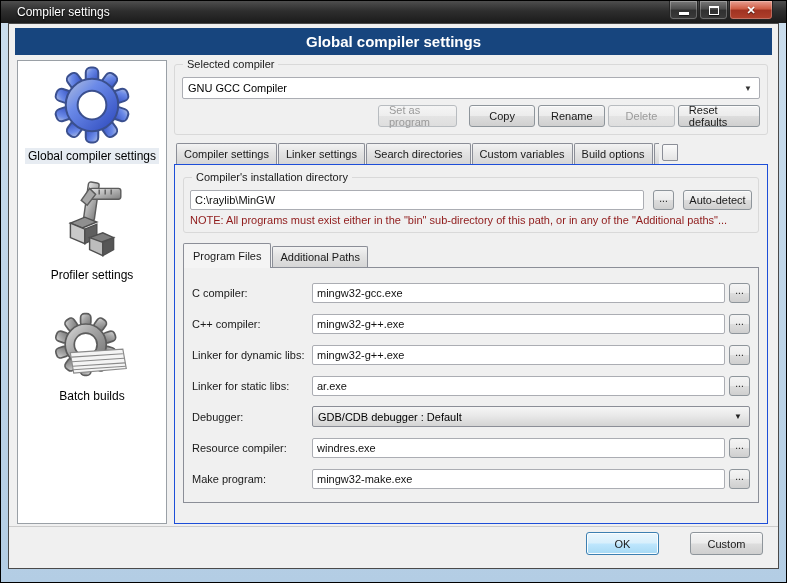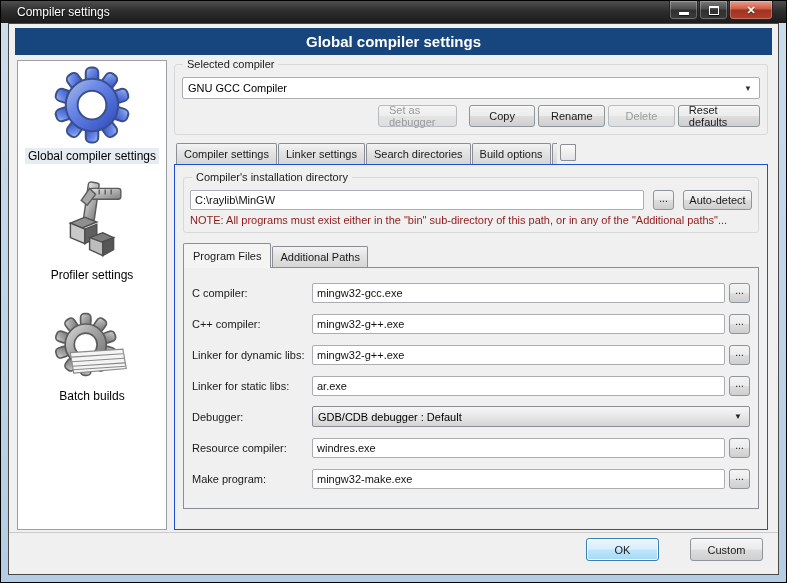--- a/index.html
+++ b/index.html
@@ -12,21 +12,21 @@
   .winbtns { position:absolute; top:0; right:13px; display:flex; gap:1px; z-index:10; }
   .winbtn { width:29px; height:19px; border:1px solid #242424; border-top:none; border-radius:0 0 4px 4px;
     background:linear-gradient(180deg,#7a7a7a,#4c4c4c 45%,#303030 50%,#3a3a3a); box-shadow:inset 0 0 0 1px rgba(255,255,255,.25);
     display:flex; align-items:center; justify-content:center; cursor:default; }
   .winbtn.close { width:44px; background:linear-gradient(180deg,#e8a092,#ce5a41 45%,#a03322 50%,#b0402c); }
   .g-min { width:10px; height:3px; background:#fff; margin-top:6px; box-shadow:0 1px 1px rgba(0,0,0,.6); }
   .g-max { width:10px; height:9px; border:1px solid #fff; box-shadow:0 1px 1px rgba(0,0,0,.6), inset 0 1px 0 #fff; }
   .g-close { color:#fff; font-size:11px; font-weight:bold; text-shadow:0 1px 1px rgba(0,0,0,.6); line-height:1; }
 
   
-  .frame { position:absolute; top:22px; left:0; right:0; bottom:0; background:linear-gradient(180deg,#cadded,#b3cde4); padding:0 7px 7px 7px; }
+  .frame { position:absolute; top:22px; left:0; right:0; bottom:0; background:linear-gradient(180deg,#cadded,#b3cde4); padding:0 7px 13px 7px; }
   .client { width:100%; height:100%; background:#f0f0f0; border:1px solid #4a4a4a; display:flex; flex-direction:column; padding:4px 6px 0 6px; }
 
   .pageheader { height:27px; background:#17457e; color:#fff; font-size:15px; font-weight:bold; display:flex; align-items:center; justify-content:center; flex:none; margin-bottom:3px; }
 
   .content { flex:1; display:flex; gap:7px; padding:2px 2px 0 2px; min-height:0; }
 
   
   .sidebar { width:150px; flex:none; background:#fff; border:1px solid #9aa0a6; display:flex; flex-direction:column; align-items:center; padding-top:4px; overflow:hidden; }
   .side-item { display:flex; flex-direction:column; align-items:center; margin-bottom:16px; cursor:default; }
   .side-item .label { font-size:12px; color:#000; padding:1px 3px; margin-top:3px; white-space:nowrap; }
@@ -219,32 +219,33 @@
 
         <div class="main">
 
           <div class="group grp-compiler">
             <span class="gtitle">Selected compiler</span>
             <div class="combo">
               <span>GNU GCC Compiler</span>
               <span class="arrow">▼</span>
             </div>
             <div class="btnrow">
-              <div class="btn disabled w-setdef">Set as debugger</div>
+              <div class="btn disabled w-setdef">Set as program</div>
               <div class="btn w-std" style="margin-left:9px;">Copy</div>
               <div class="btn w-std">Rename</div>
               <div class="btn disabled w-std">Delete</div>
               <div class="btn w-reset">Reset defaults</div>
             </div>
           </div>
 
           <div class="tabstrip">
             <div class="tab">Compiler settings</div>
             <div class="tab">Linker settings</div>
             <div class="tab">Search directories</div>
+            <div class="tab">Custom variables</div>
             <div class="tab">Build options</div>
             <div class="tab-sliver"></div>
             <div class="tabscrollers">
               <div class="tscroll left"></div>
 
             </div>
           </div>
 
           <div class="tabpanel">
 

